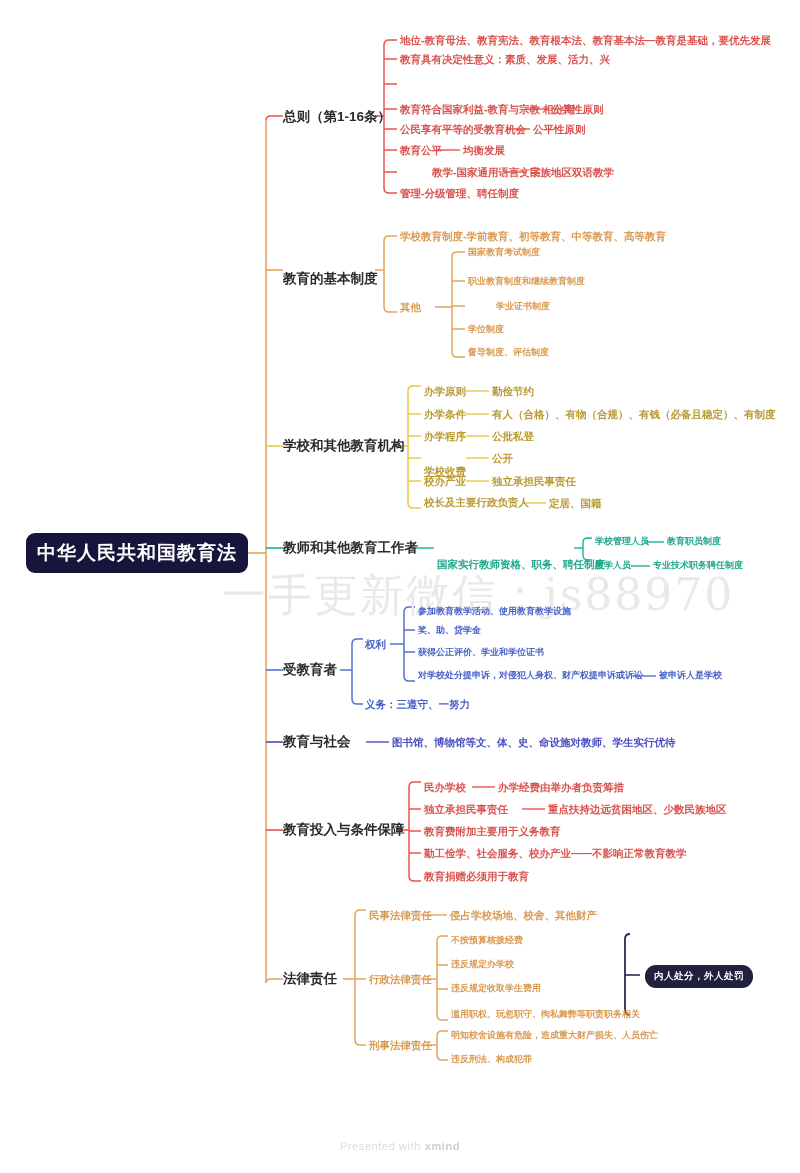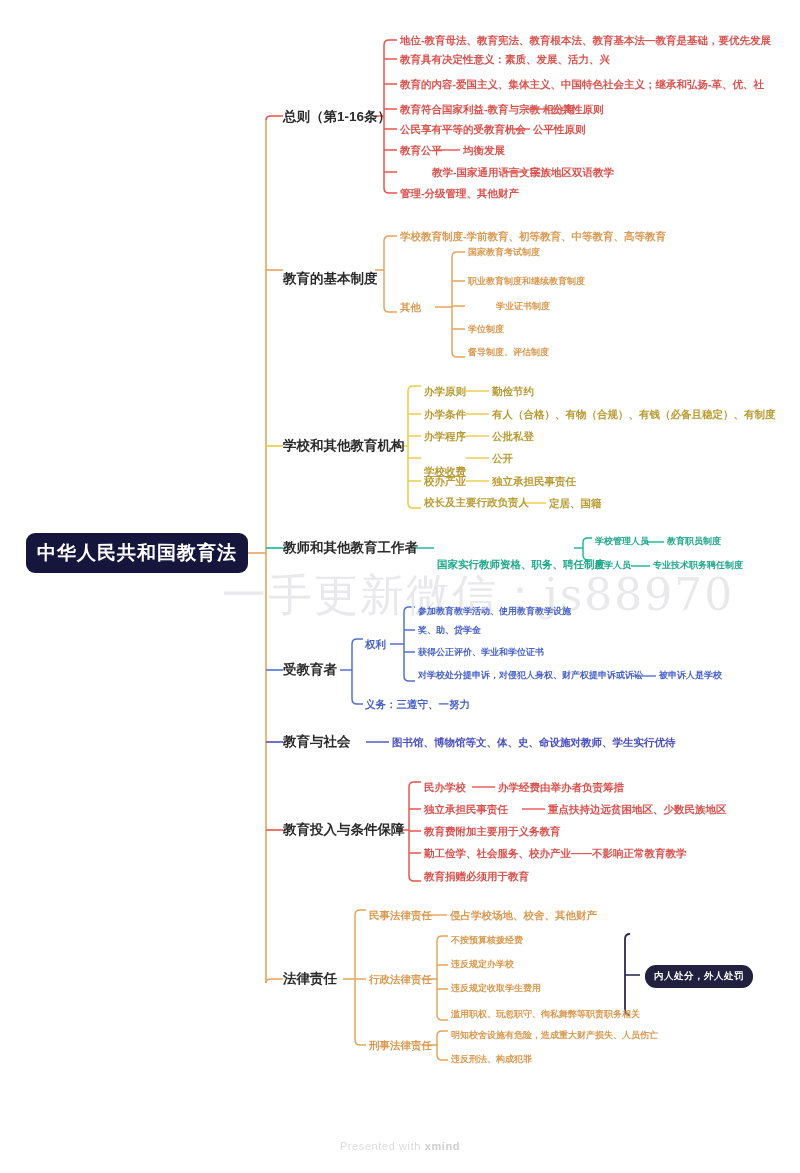--- a/index.html
+++ b/index.html
@@ -173,30 +173,29 @@
 
   <div class="watermark">一手更新微信：js88970</div>
 
   <div class="root">
     <span>中华人民共和国教育法</span>
   </div>
 
   <div class="node lvl1" style="left:283px;top:110px;"><span>总则（第1-16条）</span></div>
   <div class="node lvl2 c-red" style="left:400px;top:35px;"><span>地位-教育母法、教育宪法、教育根本法、教育基本法—教育是基础，要优先发展</span></div>
   <div class="node lvl2 c-red" style="left:400px;top:54px;"><span>教育具有决定性意义：素质、发展、活力、兴</span></div>
-  <div class="node lvl2 c-red" style="left:400px;top:79px;"><span>教育的内容-爱国主义、集体主义、中国特色社会主义；继承和弘扬-革、优、社</span></div>
   <div class="node lvl2 c-red" style="left:400px;top:104px;"><span>教育符合国家利益-教育与宗教 相分离</span></div>
   <div class="node lvl2 c-red" style="left:551px;top:104px;"><span>公共性原则</span></div>
   <div class="node lvl2 c-red" style="left:400px;top:124px;"><span>公民享有平等的受教育机会</span></div>
   <div class="node lvl2 c-red" style="left:533px;top:124px;"><span>公平性原则</span></div>
   <div class="node lvl2 c-red" style="left:400px;top:145px;"><span>教育公平</span></div>
   <div class="node lvl2 c-red" style="left:463px;top:145px;"><span>均衡发展</span></div>
   <div class="node lvl2 c-red" style="left:400px;top:167px;margin-left:32px;"><span>教学-国家通用语言文字</span></div>
   <div class="node lvl2 c-red" style="left:530px;top:167px;"><span>民族地区双语教学</span></div>
-  <div class="node lvl2 c-red" style="left:400px;top:188px;"><span>管理-分级管理、其他财产</span></div>
+  <div class="node lvl2 c-red" style="left:400px;top:188px;"><span>管理-分级管理、聘任制度</span></div>
 
   <div class="node lvl1" style="left:283px;top:272px;"><span>教育的基本制度</span></div>
   <div class="node lvl2 c-orange" style="left:400px;top:231px;"><span>学校教育制度-学前教育、初等教育、中等教育、高等教育</span></div>
   <div class="node lvl2 c-orange" style="left:400px;top:302px;"><span>其他</span></div>
   <div class="node lvl3 c-orange" style="left:468px;top:248px;"><span>国家教育考试制度</span></div>
   <div class="node lvl3 c-orange" style="left:468px;top:277px;"><span>职业教育制度和继续教育制度</span></div>
   <div class="node lvl3 c-orange" style="left:468px;top:302px;padding-left:28px;"><span>学业证书制度</span></div>
   <div class="node lvl3 c-orange" style="left:468px;top:325px;"><span>学位制度</span></div>
   <div class="node lvl3 c-orange" style="left:468px;top:348px;"><span>督导制度、评估制度</span></div>
 

